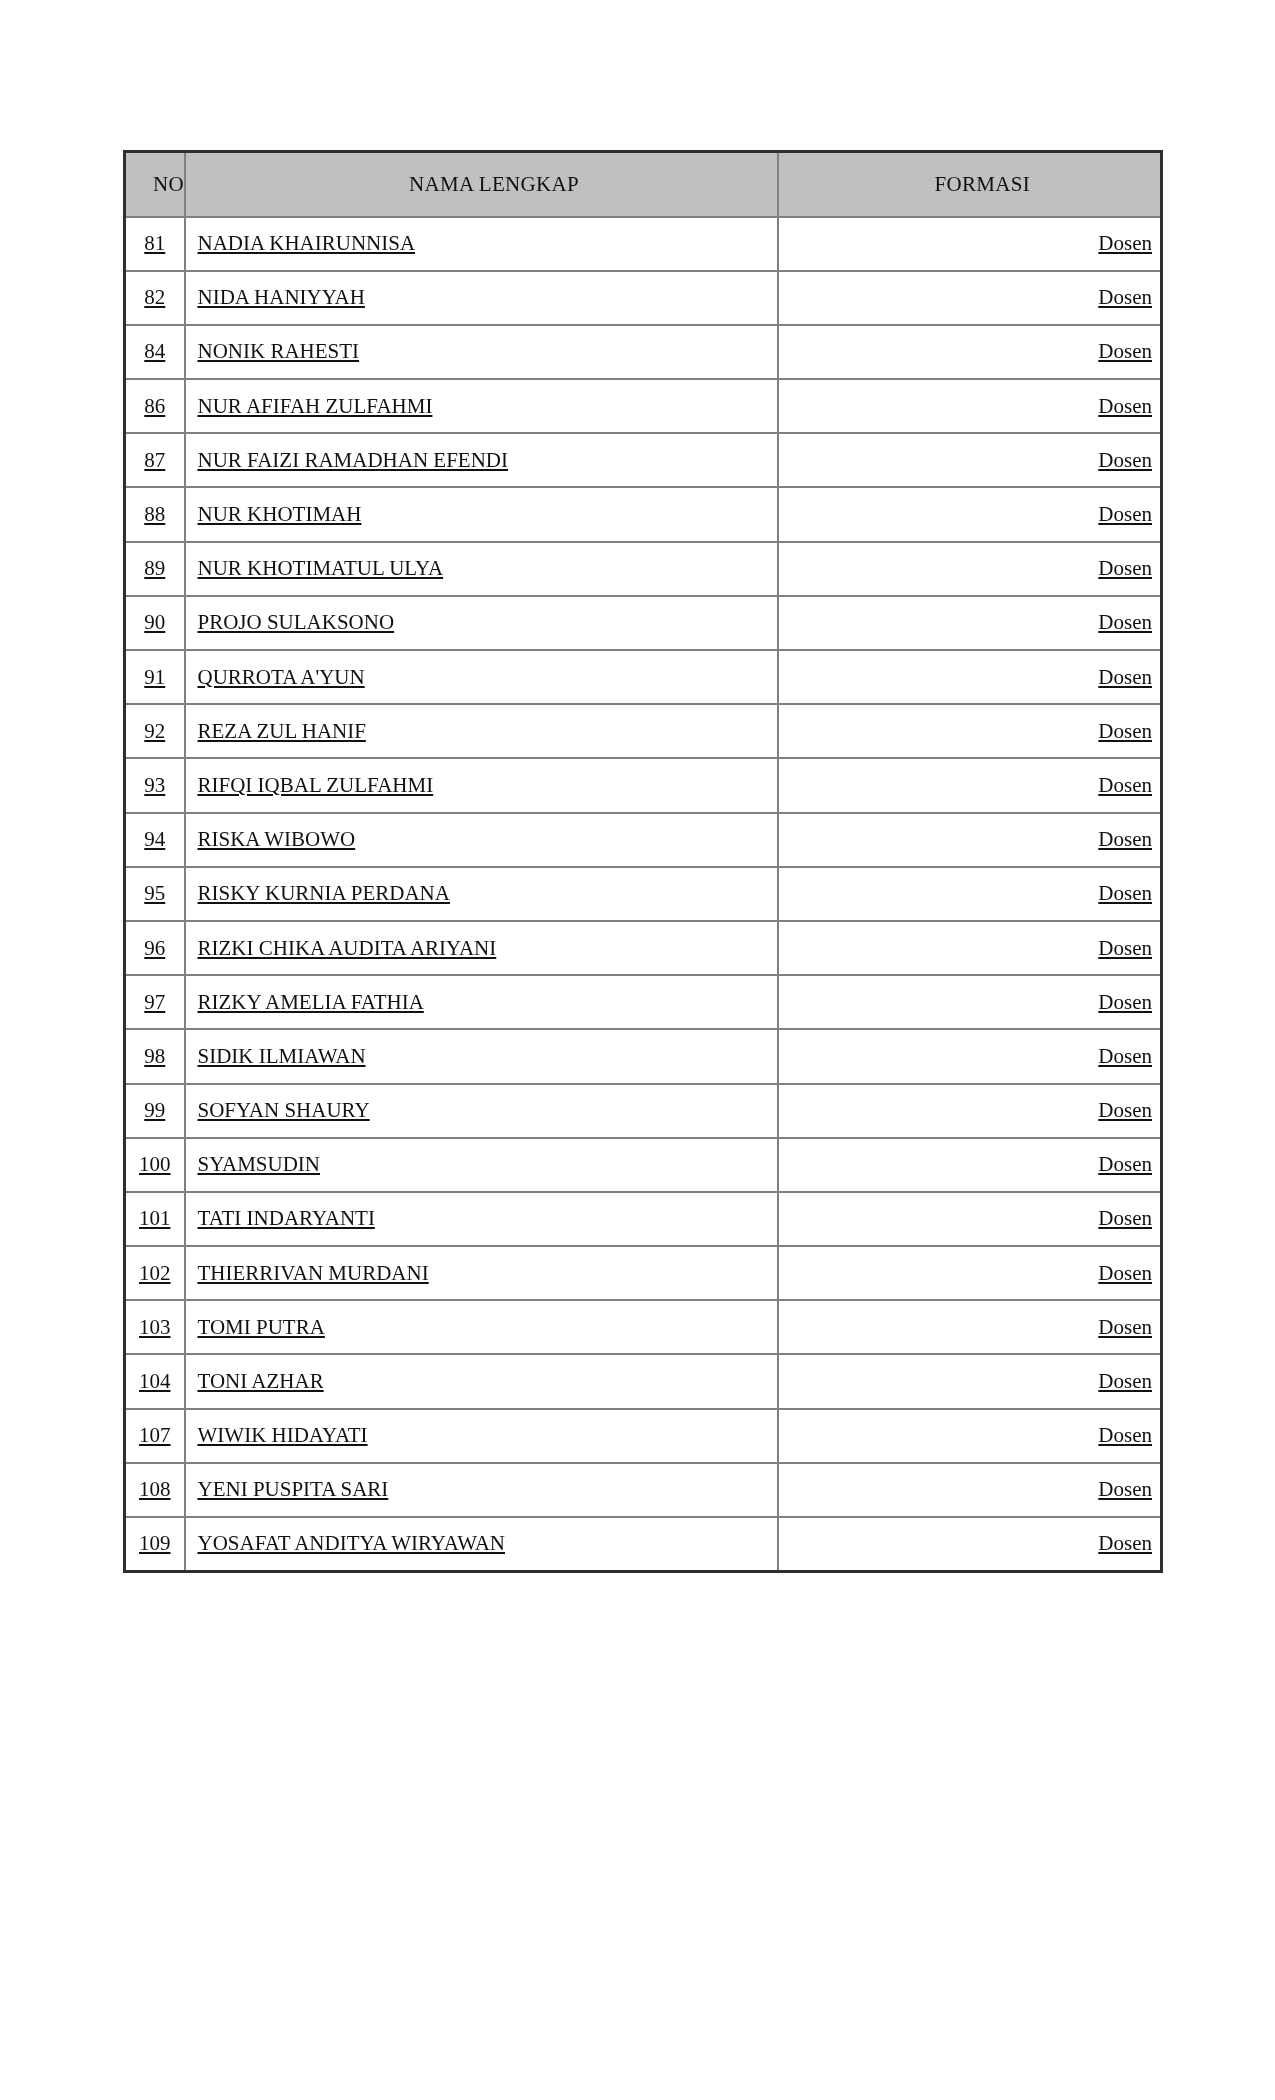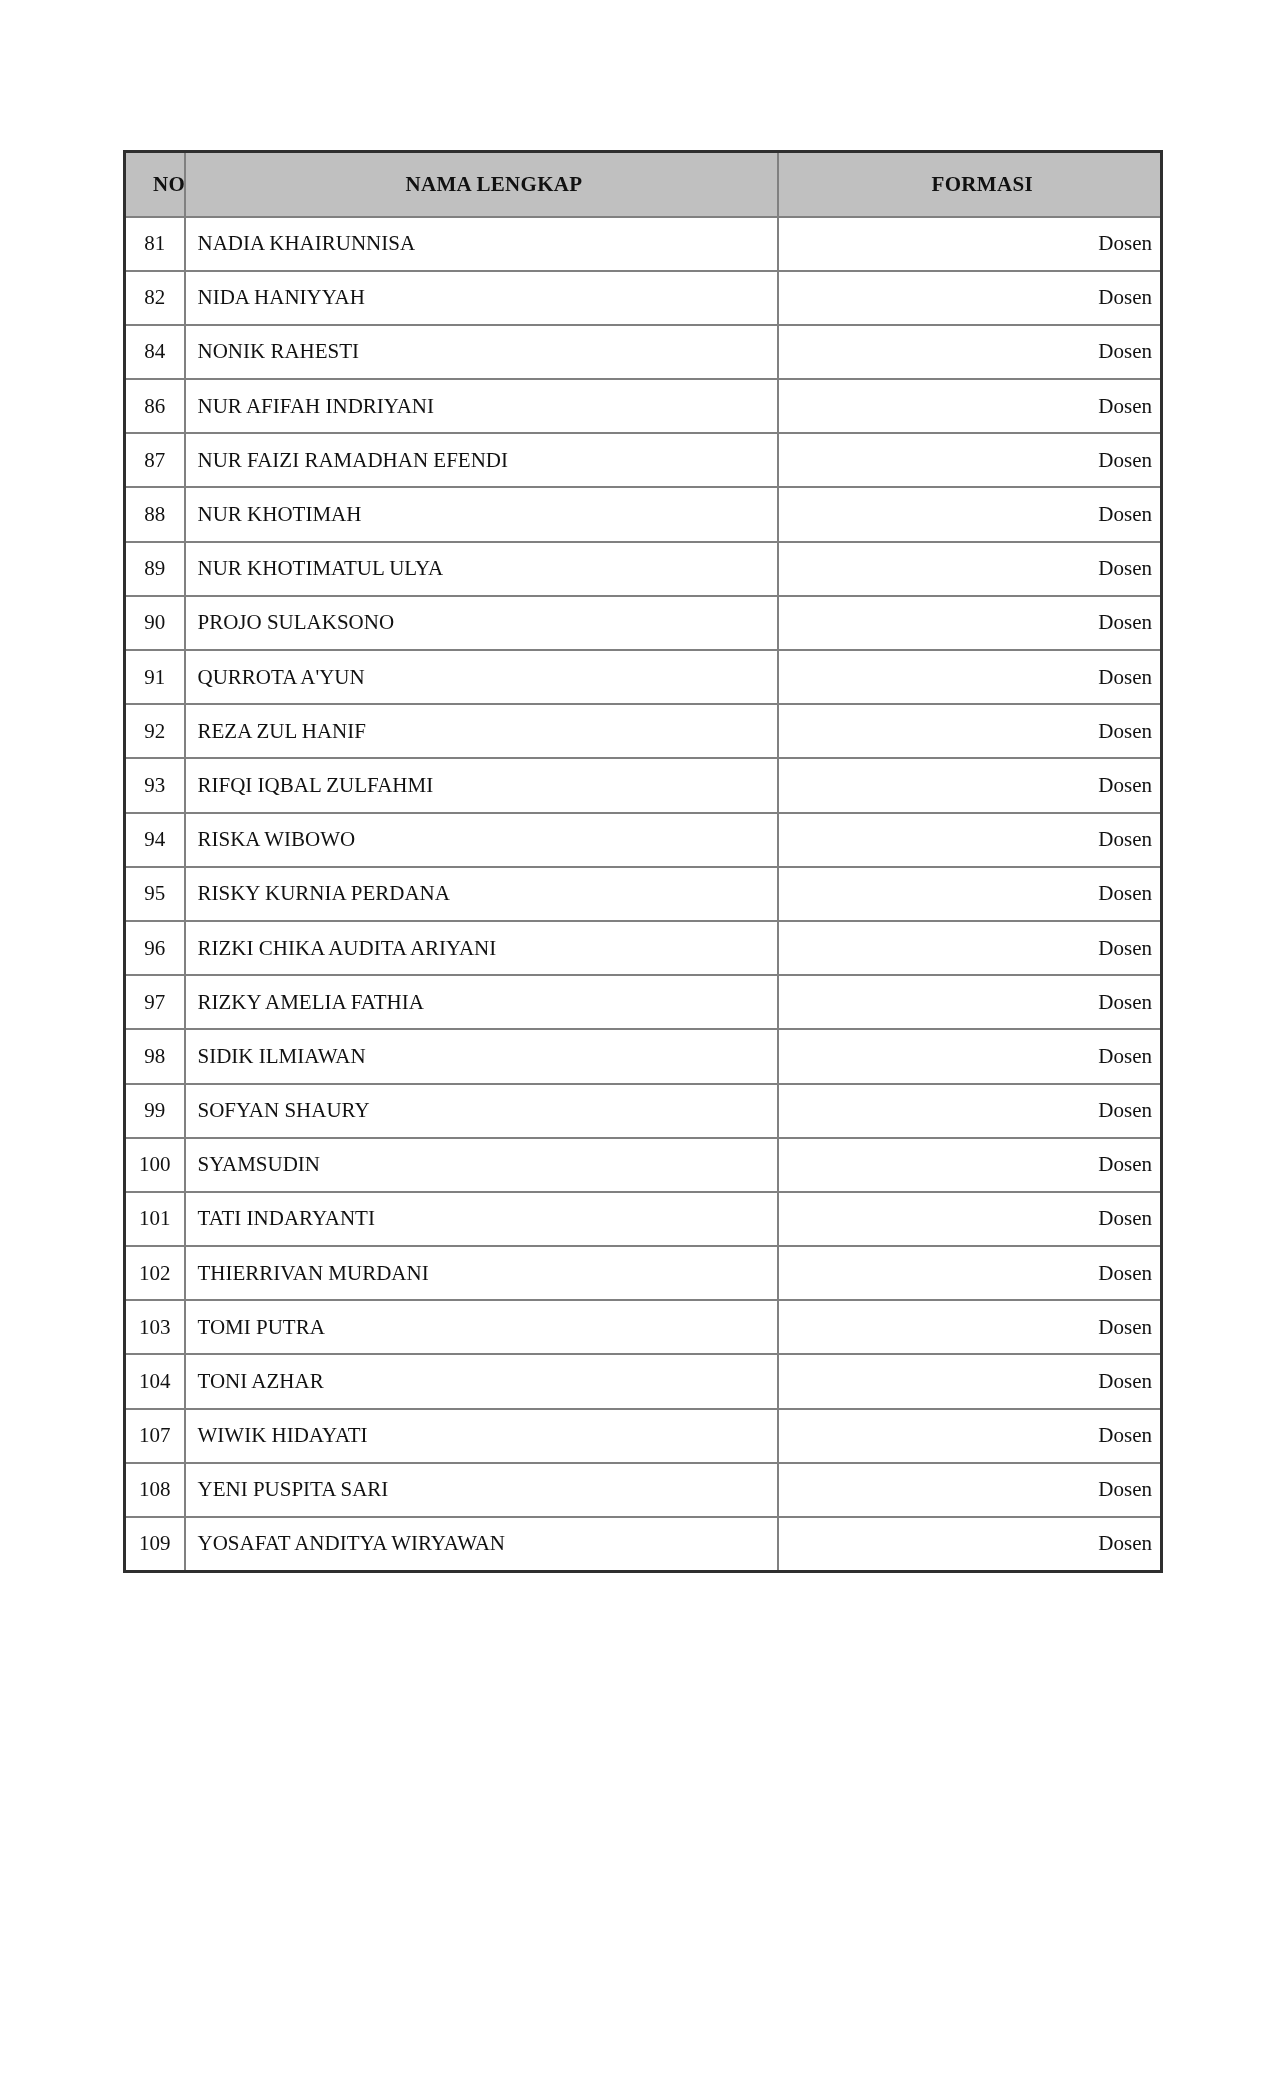--- a/index.html
+++ b/index.html
@@ -34,26 +34,26 @@
   .doc-table td {
     border: 2px solid var(--grid-border);
     vertical-align: middle;
     overflow: hidden;
     white-space: nowrap;
   }
   .doc-table thead tr { height: 65px; }
   .doc-table thead th {
     background: var(--header-bg);
     font-size: 21px;
-    font-weight: bold;
+    font-weight: normal;
     text-align: center;
     letter-spacing: 0.3px;
     padding-left: 27px;
   }
-  .doc-table tbody tr { height: 54.2px; }
+  .doc-table tbody tr { height: 54.2px; text-decoration: underline; }
   .doc-table tbody td { font-size: 21px; }
   .cell-no { text-align: center; padding: 0 2px; }
   .cell-nama { text-align: left; padding: 0 8px 0 12px; margin-left: 12px; }
   .cell-formasi { text-align: right; padding: 0 8px 0 12px; }
 </style>
 </head>
 <body style="background: rgb(255, 255, 255);">
 
 <table class="doc-table">
   <colgroup>
@@ -79,21 +79,21 @@
         <td class="cell-nama">NIDA HANIYYAH</td>
         <td class="cell-formasi">Dosen</td>
       </tr>
       <tr>
         <td class="cell-no">84</td>
         <td class="cell-nama">NONIK RAHESTI</td>
         <td class="cell-formasi">Dosen</td>
       </tr>
       <tr>
         <td class="cell-no">86</td>
-        <td class="cell-nama">NUR AFIFAH INDRIYANI</td>
+        <td class="cell-nama">NUR AFIFAH ZULFAHMI</td>
         <td class="cell-formasi">Dosen</td>
       </tr>
       <tr>
         <td class="cell-no">87</td>
         <td class="cell-nama">NUR FAIZI RAMADHAN EFENDI</td>
         <td class="cell-formasi">Dosen</td>
       </tr>
       <tr>
         <td class="cell-no">88</td>
         <td class="cell-nama">NUR KHOTIMAH</td>

